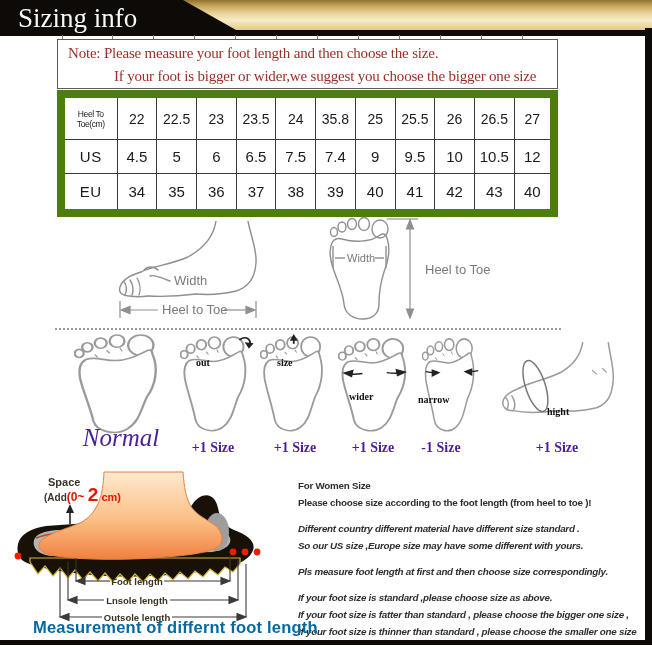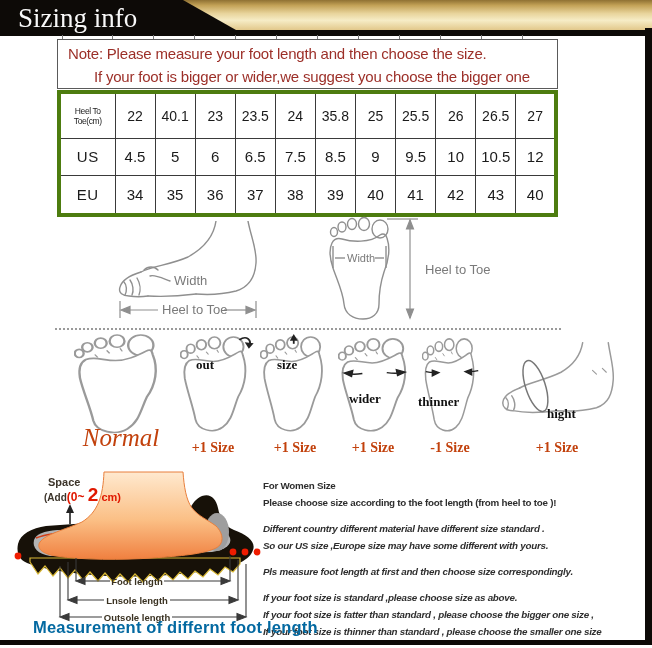--- a/index.html
+++ b/index.html
@@ -11,44 +11,44 @@
        font-family:"Liberation Serif","DejaVu Serif",serif;font-size:27px;}
   .gold-banner{position:absolute;left:148px;top:0;width:504px;height:30px;
        background:linear-gradient(180deg,#8f7133 0%,#c3a257 18%,#e8d49c 45%,#f6ecc6 68%,#e2c88b 100%);
        clip-path:polygon(35px 0,504px 0,504px 30px,88px 30px);}
   .right-strip{position:absolute;left:645px;top:28px;width:7px;height:614px;background:#0d0a07;}
   .bottom-strip{position:absolute;left:0;top:640px;width:652px;height:5px;background:#0d0a07;}
   
   .ticks{position:absolute;left:57px;top:35px;width:501px;height:4px;
        background:repeating-linear-gradient(90deg,transparent 0 40px,#777 40px 41px);background-position-x:15px;}
   .note-box{position:absolute;left:57px;top:39px;width:501px;height:50px;border:1px solid #5a5a5a;background:#fff;
-       font-family:Liberation Sans, sans-serif;color:#9c2f28;font-size:15px;letter-spacing:-0.2px;line-height:23px;padding-top:2px;box-sizing:border-box;}
+       font-family:Liberation Serif, serif;color:#9c2f28;font-size:15px;letter-spacing:-0.2px;line-height:23px;padding-top:2px;box-sizing:border-box;}
   .note-l1{margin-left:10px;}
-  .note-l2{margin-left:36px;}
+  .note-l2{margin-left:56px;}
   
   table.size-table{position:absolute;left:57px;top:90px;width:501px;height:127px;border-collapse:collapse;table-layout:fixed;background:#fff;}
   table.size-table td{border:1px solid #3a3a3a;text-align:center;vertical-align:middle;color:#1b1b1b;font-size:15px;padding:0;}
-  table.size-table{border:4px solid #4d7c0f;}
+  table.size-table{border:8px solid #4d7c0f;}
   td.lbl-sm{font-size:8.5px;letter-spacing:-0.4px;}
   td.lbl-big{font-size:22px;letter-spacing:0.5px;margin-top:16px;}
   tr.r0 td{font-size:14px;}
   tr.r0 td.lbl-sm{font-size:8.5px;}
   col.c-label{width:56px;}
   
   .svg-abs{position:absolute;}
   .gray-note{fill:#7a7a7a;font-family:"Liberation Sans","DejaVu Sans",sans-serif;}
   
   .dotted{position:absolute;left:55px;top:328px;width:506px;height:0;border-top:2px dotted #9a9a9a;}
   
-  .type-label{position:absolute;font-family:"Liberation Serif","DejaVu Serif",serif;font-weight:bold;font-size:13px;color:#101010;}
-  .size-label{position:absolute;top:440px;transform:translateX(-50%);font-family:"Liberation Serif","DejaVu Serif",serif;font-weight:bold;font-size:14px;color:#c2410c;white-space:nowrap;}
+  .type-label{position:absolute;font-family:"Liberation Serif","DejaVu Serif",serif;font-weight:bold;font-size:10px;color:#101010;}
+  .size-label{position:absolute;top:440px;transform:translateX(-50%);font-family:"Liberation Serif","DejaVu Serif",serif;font-weight:bold;font-size:14px;color:#4c1d95;white-space:nowrap;}
   .size-normal{top:424px;font-style:italic;font-weight:normal;font-size:25px;}
   
   .info-block{position:absolute;left:263px;top:477px;width:384px;color:#2e2e2e;font-weight:bold;font-size:9.8px;letter-spacing:-0.25px;}
-  .info-line{line-height:17px;white-space:nowrap;}
+  .info-line{line-height:17px;white-space:nowrap;margin-left:35px;}
   .info-group + .info-group{margin-top:9px;font-style:italic;}
   .caption{position:absolute;left:33px;top:618px;font-weight:bold;font-size:16.5px;color:#0369a1;letter-spacing:0.2px;white-space:nowrap;}
   .shoe-text{font-family:"Liberation Sans","DejaVu Sans",sans-serif;font-weight:bold;}
 </style>
 </head>
 <body>
 
 <div class="page">
 
   <svg width="0" height="0" style="position:absolute">
@@ -80,39 +80,39 @@
 
   <table class="size-table">
     <colgroup>
         <col class="c-label">
         <col span="11">
       </colgroup>
     <tbody>
         <tr class="r0">
       <td class="lbl-sm">Heel To Toe(cm)</td>
       <td>22</td>
-      <td>40.1</td>
+      <td>22.5</td>
       <td>23</td>
       <td>23.5</td>
       <td>24</td>
       <td>35.8</td>
       <td>25</td>
       <td>25.5</td>
       <td>26</td>
       <td>26.5</td>
       <td>27</td>
     </tr>
     <tr>
       <td class="lbl-big">US</td>
       <td>4.5</td>
       <td>5</td>
       <td>6</td>
       <td>6.5</td>
       <td>7.5</td>
-      <td>8.5</td>
+      <td>7.4</td>
       <td>9</td>
       <td>9.5</td>
       <td>10</td>
       <td>10.5</td>
       <td>12</td>
     </tr>
     <tr>
       <td class="lbl-big">EU</td>
       <td>34</td>
       <td>35</td>
@@ -219,28 +219,28 @@
       <path d="M22,46 C14,49 6,54 5,60 C4,66 9,69 15,69 C30,72 45,71 60,69"></path>
       <path d="M8,56 C11,59 11,64 9,68 M14,54 C17,58 18,64 16,68"></path>
       <path d="M96,28 l4,4 M106,26 l4,4" stroke-width="1.1"></path>
       <ellipse cx="38" cy="44" rx="10" ry="27" transform="rotate(-18 38 44)" stroke="#777"></ellipse>
     </g>
   </svg>
 
   <span class="type-label" style="left:196px;top:357px">out</span>
   <span class="type-label" style="left:277px;top:357px">size</span>
   <span class="type-label" style="left:349px;top:391px">wider</span>
-  <span class="type-label" style="left:418px;top:394px">thinner</span>
+  <span class="type-label" style="left:418px;top:394px">narrow</span>
   <span class="type-label" style="left:547px;top:406px">hight</span>
 
   <span class="size-label size-normal" style="left:121px">Normal</span>
   <span class="size-label" style="left:213px">+1 Size</span>
   <span class="size-label" style="left:295px">+1 Size</span>
   <span class="size-label" style="left:373px">+1 Size</span>
-  <span class="size-label" style="left:450px">-1 Size</span>
+  <span class="size-label" style="left:441px">-1 Size</span>
   <span class="size-label" style="left:557px">+1 Size</span>
 
   <svg class="svg-abs" style="left:12px;top:470px" width="250" height="158" viewBox="0 0 250 158">
     <defs>
       <linearGradient id="fg" x1="0" y1="0" x2="0" y2="1">
         <stop offset="0" stop-color="#ffe9cf"></stop>
         <stop offset="0.55" stop-color="#fbbf85"></stop>
         <stop offset="1" stop-color="#f08040"></stop>
       </linearGradient>
     </defs>

